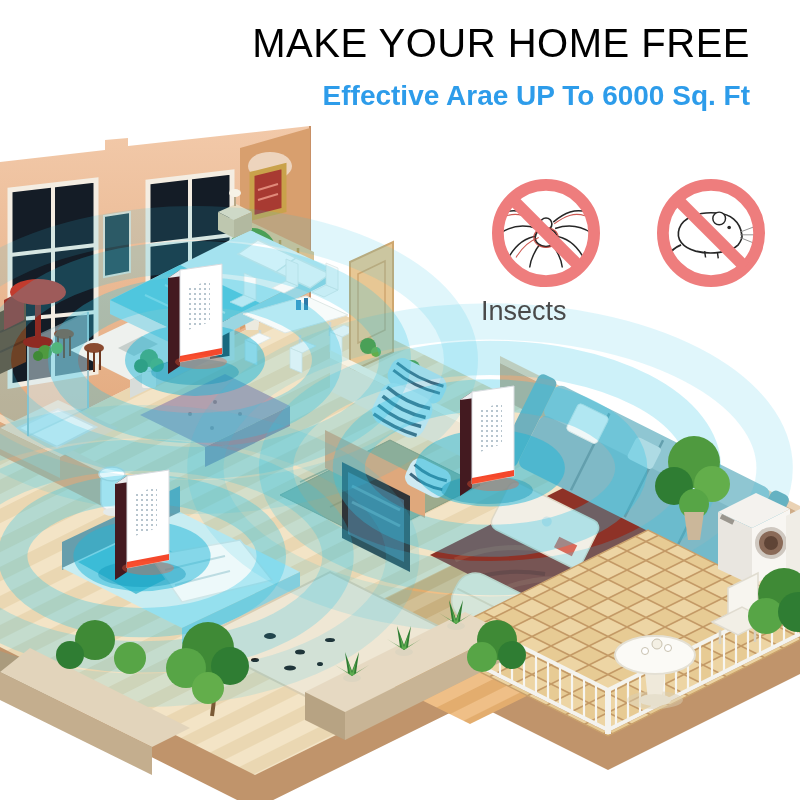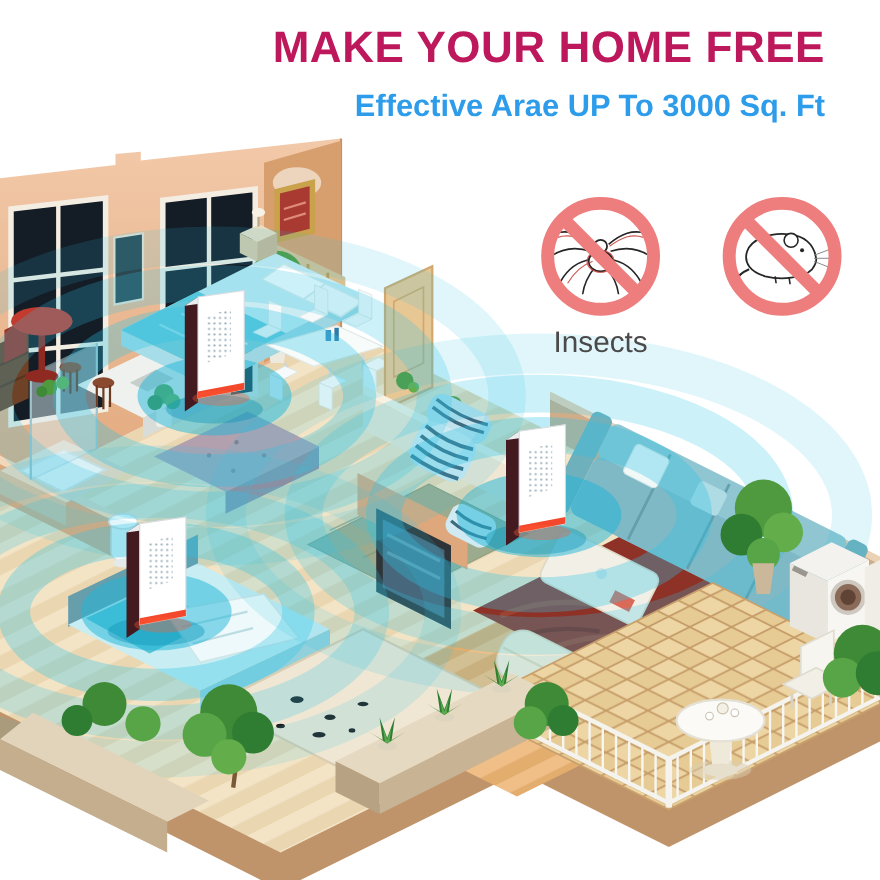--- a/index.html
+++ b/index.html
@@ -1,22 +1,22 @@
 <!DOCTYPE html>
 <html><head>
 <meta charset="utf-8">
 <style>
   html,body{margin:0;padding:0;background:#ffffff;}
   body{width:800px;height:800px;overflow:hidden;font-family:"Liberation Sans",sans-serif;position:relative;}
   #stage{position:relative;width:800px;height:800px;background:#ffffff;}
   #house{position:absolute;left:0;top:0;width:800px;height:800px;}
   .headline-block{position:absolute;top:22px;right:50px;text-align:right;z-index:5;}
-  .headline{margin:0;font-size:40px;line-height:1.05;font-weight:700;color:#be185d;letter-spacing:0.5px;white-space:nowrap;}
+  .headline{margin:0;font-size:40px;line-height:1.05;font-weight:400;color:#000000;letter-spacing:0.5px;white-space:nowrap;}
   .subheadline{margin:16px 0 0 0;font-size:28px;font-weight:700;color:#2d9cea;white-space:nowrap;}
-  .badge{position:absolute;width:130px;text-align:center;z-index:5;}
+  .badge{position:absolute;width:130px;text-align:left;z-index:5;}
   #badge-insects{left:481px;top:174px;}
   #badge-rodents{left:646px;top:174px;}
   .badge svg{display:block;margin:0 auto;}
   .badge-label{margin-top:4px;font-size:27px;font-weight:500;color:#4a4a4a;}
 </style>
 </head>
 <body>
 
 <div id="stage">
 
@@ -393,21 +393,21 @@
       <path d="M212,716 q6,-40 -2,-62" stroke="#7a5a36" stroke-width="4" fill="none"></path>
       <circle cx="208" cy="648" r="26" fill="#3f8a36"></circle>
         <circle cx="186" cy="668" r="20" fill="#57a546"></circle>
       <circle cx="230" cy="666" r="19" fill="#2f7d33"></circle>
         <circle cx="208" cy="688" r="16" fill="#63ae4b"></circle>
     </g>
   </svg>
 
   <header class="headline-block">
     <h1 class="headline">MAKE YOUR HOME FREE</h1>
-    <p class="subheadline">Effective Arae UP To 3000 Sq. Ft</p>
+    <p class="subheadline">Effective Arae UP To 6000 Sq. Ft</p>
   </header>
 
   <div class="badge" id="badge-insects">
     <svg width="118" height="118" viewBox="0 0 130 130" xmlns="http://www.w3.org/2000/svg">
       <g stroke="#262626" fill="none" stroke-width="1.6">
         <path d="M57,53 C44,42 33,38 19,42"></path>
           <path d="M55,60 C40,55 27,57 15,65"></path>
         <path d="M56,68 C42,70 32,78 25,90"></path>
           <path d="M60,75 C52,85 48,95 47,103"></path>
         <path d="M73,53 C86,42 97,38 111,42"></path>

